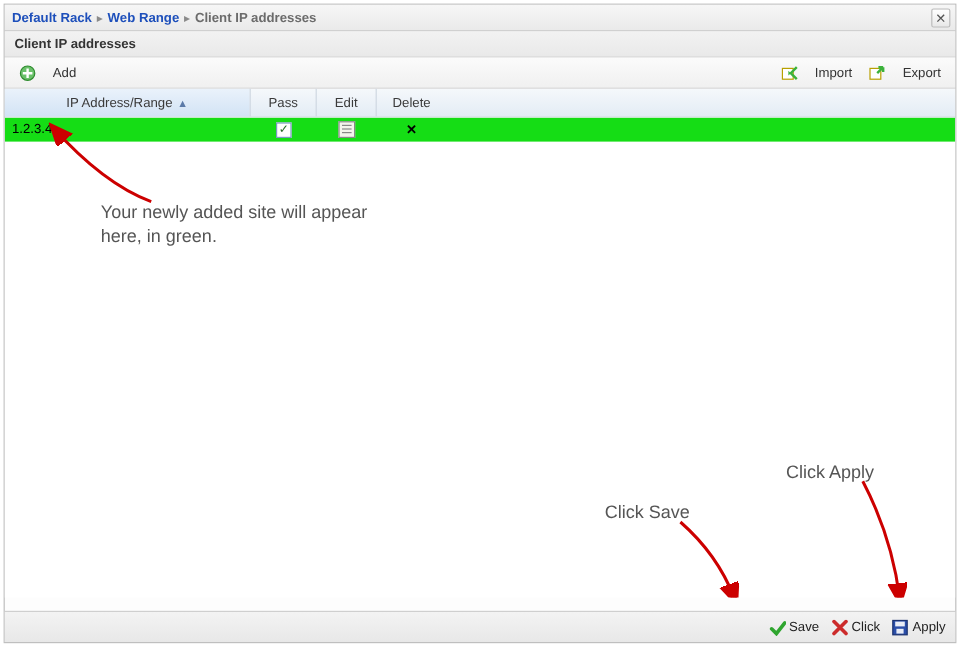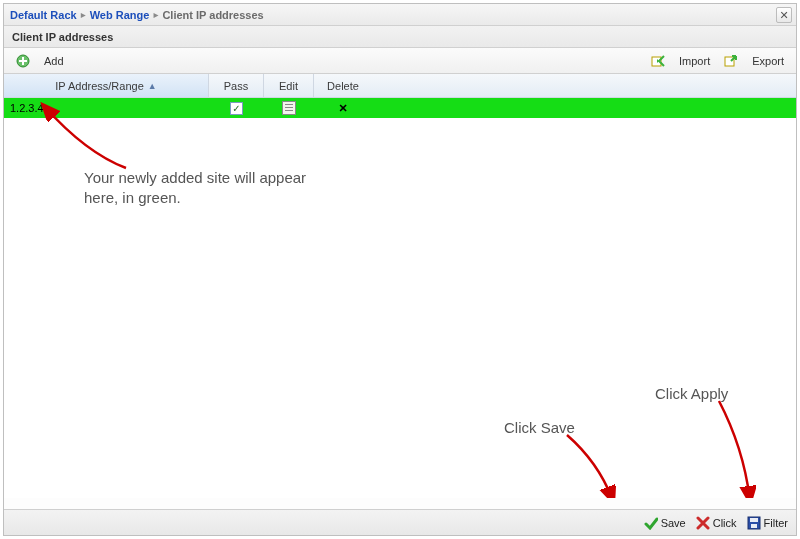--- a/index.html
+++ b/index.html
@@ -253,17 +253,17 @@
         <path d="M2 2 L12 12 M12 2 L2 12" stroke="#cc2b2b" stroke-width="3" stroke-linecap="round"></path>
       </svg>
       <span>Click</span>
     </div>
     <div class="fbtn">
       <svg class="ico" viewBox="0 0 14 14">
         <rect x="1" y="1" width="12" height="12" fill="#2a4ea8" stroke="#1a316e"></rect>
         <rect x="3" y="2" width="8" height="4" fill="#e8ecf6"></rect>
         <rect x="4" y="8" width="6" height="4" fill="#e8ecf6"></rect>
       </svg>
-      <span>Filter</span>
+      <span>Apply</span>
     </div>
   </div>
 
 </div>
 
 </body></html>

